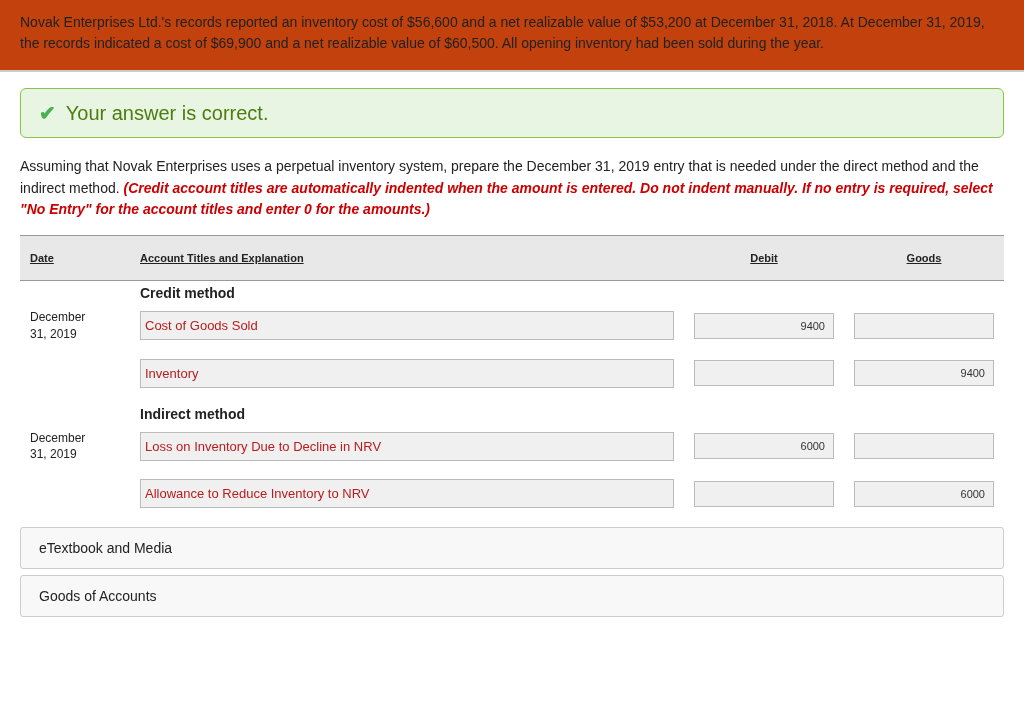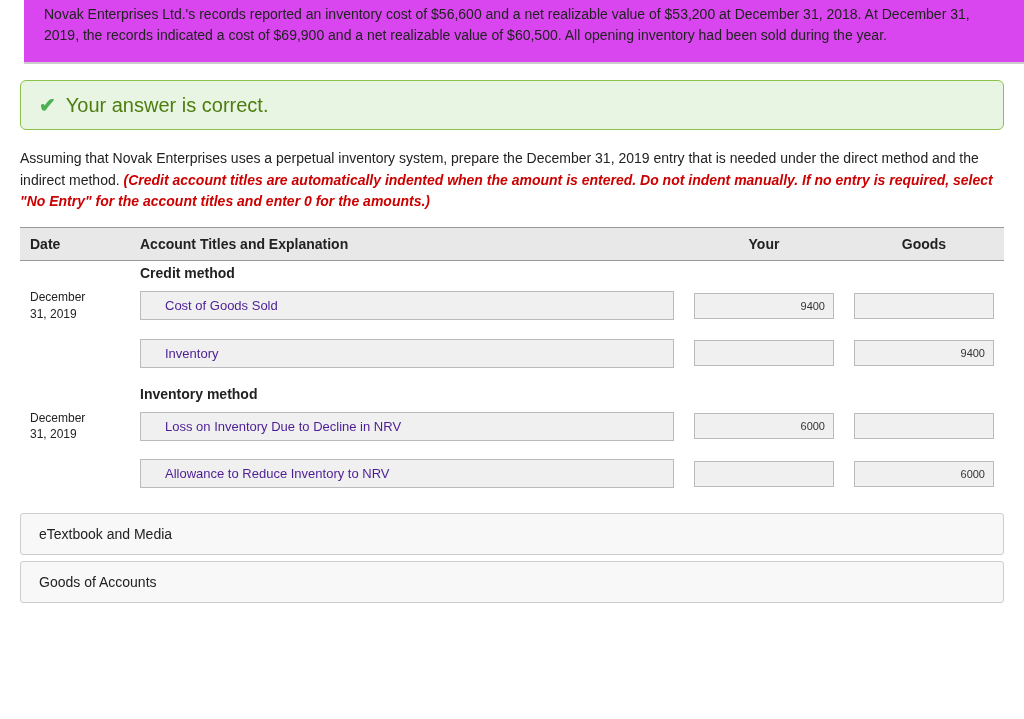--- a/index.html
+++ b/index.html
@@ -9,25 +9,24 @@
       background: #f5f5f5;
       color: #222;
     }
     .page-wrapper {
       max-width: 1024px;
       margin: 0 auto;
       background: #fff;
       min-height: 719px;
     }
     .problem-statement {
-      padding: 4px 20px 16px 20px;
+      padding: 12px 20px 16px 20px;
       border-bottom: 2px solid #ccc;
-      background: #d946ef;
+      background: #c2410c;
       line-height: 1.5;
-      margin-left: 24px;
     }
     .answer-section {
       padding: 16px 20px;
       background: #fff;
     }
     .correct-banner {
       background: #e8f5e2;
       border: 1.5px solid #8bc34a;
       border-radius: 6px;
       padding: 12px 18px;
@@ -58,24 +57,25 @@
       width: 100%;
       border-collapse: collapse;
       margin-top: 14px;
     }
     .journal-table thead tr {
       background: #e8e8e8;
       border-top: 1.5px solid #999;
       border-bottom: 1.5px solid #999;
     }
     .journal-table thead th {
-      padding: 8px 10px;
+      padding: 16px 10px;
       text-align: left;
       font-weight: bold;
-      font-size: 14px;
+      font-size: 11px;
+      text-decoration: underline;
     }
     .journal-table thead th.col-debit,
     .journal-table thead th.col-credit {
       text-align: center;
     }
     .col-date { width: 110px; }
     .col-account { width: auto; }
     .col-debit { width: 160px; }
     .col-credit { width: 160px; }
 
@@ -91,41 +91,41 @@
     .date-cell {
       vertical-align: top;
       padding-top: 10px;
       font-size: 12px;
       line-height: 1.4;
       margin-top: 32px;
     }
     .input-field {
       border: 1px solid #bbb;
       background: #f0f0f0;
-      padding: 6px 24px;
+      padding: 6px 4px;
       width: 100%;
       font-size: 13px;
-      color: #4c1d95;
+      color: #b91c1c;
       outline: none;
     }
     .debit-input, .credit-input {
       border: 1px solid #bbb;
       background: #f0f0f0;
       padding: 6px 8px;
       width: 100%;
       font-size: 11px;
       text-align: right;
       color: #333;
       outline: none;
     }
     .row-spacer td {
       height: 6px;
     }
     .bottom-buttons {
-      margin-top: 21px;
+      margin-top: 15px;
       display: flex;
       flex-direction: column;
       gap: 6px;
     }
     .bottom-btn {
       border: 1.5px solid #ccc;
       background: #f8f8f8;
       padding: 12px 18px;
       font-size: 14px;
       text-align: left;
@@ -154,21 +154,21 @@
     <div class="instruction-text">
       <span>Assuming that Novak Enterprises uses a perpetual inventory system, prepare the December 31, 2019 entry that is needed under the direct method and the indirect method.</span>
       <span class="instruction-red">(Credit account titles are automatically indented when the amount is entered. Do not indent manually. If no entry is required, select "No Entry" for the account titles and enter 0 for the amounts.)</span>
     </div>
 
     <table class="journal-table">
       <thead>
         <tr>
           <th class="col-date">Date</th>
           <th class="col-account">Account Titles and Explanation</th>
-          <th class="col-debit col-debit" style="text-align:center;">Your</th>
+          <th class="col-debit col-debit" style="text-align:center;">Debit</th>
           <th class="col-credit" style="text-align:center;">Goods</th>
         </tr>
       </thead>
       <tbody id="journal-tbody">
       <tr class="section-header">
             <td></td>
             <td colspan="3">Credit method</td>
           </tr>
           <tr>
             <td class="date-cell">December<br>31, 2019</td>
@@ -183,21 +183,21 @@
             <td class="date-cell"></td>
             <td><input type="text" class="input-field" value="Inventory" style=""></td>
             <td><input type="text" class="debit-input" style=""></td>
             <td><input type="text" class="credit-input" value="9400" style=""></td>
           </tr>
           <tr class="row-spacer">
             <td colspan="4" style="height:10px;"></td>
           </tr>
           <tr class="section-header">
             <td></td>
-            <td colspan="3">Inventory method</td>
+            <td colspan="3">Indirect method</td>
           </tr>
           <tr>
             <td class="date-cell">December<br>31, 2019</td>
             <td><input type="text" class="input-field" value="Loss on Inventory Due to Decline in NRV" style=""></td>
             <td><input type="text" class="debit-input" value="6000" style=""></td>
             <td><input type="text" class="credit-input" style=""></td>
           </tr>
           <tr class="row-spacer">
             <td colspan="4"></td>
           </tr>

